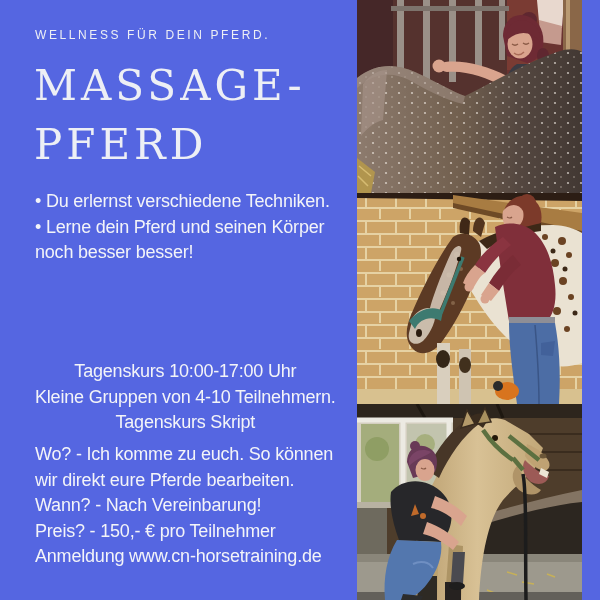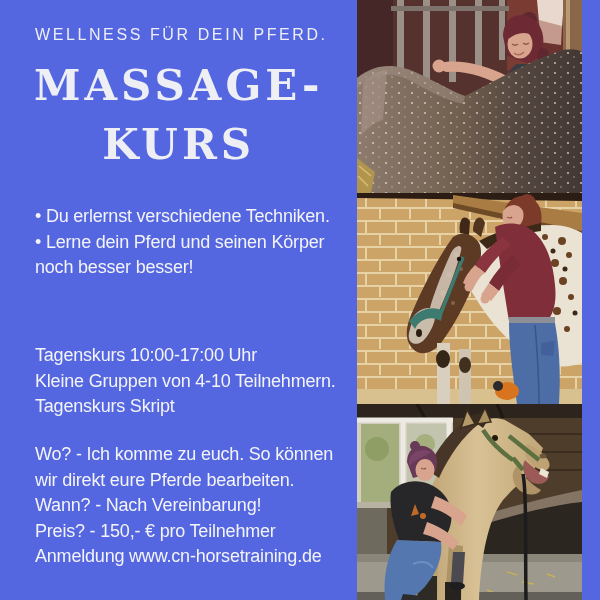--- a/index.html
+++ b/index.html
@@ -3,56 +3,55 @@
 <meta charset="utf-8">
 <style>
   html,body { margin:0; padding:0; background:#ffffff; }
   .poster {
     position:relative; width:600px; height:600px; overflow:hidden;
     background: var(--background, #5566E1);
     font-family:"Liberation Sans", sans-serif;
   }
   .tagline {
     position:absolute; left:35px; top:27px;
-    font-size:16px; line-height:16px; letter-spacing:2.6px; font-weight:400;
+    font-size:12px; line-height:16px; letter-spacing:2.6px; font-weight:400;
     color: var(--heading_text, #EDEFF5); white-space:nowrap;
   }
   .title {
     position:absolute; left:34px; top:56px;
-    font-family:"DejaVu Serif", serif; font-weight:700;
+    font-family:"DejaVu Serif", serif; font-weight:400;
     font-size:42px; line-height:59px; letter-spacing:4px;
     color: var(--heading_text, #EDEFF5);
-    text-align: center;
   }
   .title .title-line { white-space:nowrap; }
   .textblock { position:absolute; left:35px; }
   .textblock .line {
     font-size:18px; line-height:25.6px; letter-spacing:-0.2px; font-weight:400;
     color: var(--body_text, #F3F4F8); white-space:nowrap;
   }
-  .bullets { top:204px; }
-  .details { top:343px; }
+  .bullets { top:189px; }
+  .details { top:359px;text-align:center; }
   .info    { top:442px; }
   .photo-col { position:absolute; left:357px; top:0; width:225px; height:600px; }
   .photo { width:225px; overflow:hidden; }
   .photo svg { display:block; width:100%; height:100%; }
   .photo1 { height:193px; }
   .photo2 { height:211px; }
   .photo3 { height:196px; }
 </style>
 </head>
 <body>
 
 <div class="poster">
 
   <div class="tagline">WELLNESS FÜR DEIN PFERD.</div>
 
   <div class="title">
       <div class="title-line">MASSAGE-</div>
-      <div class="title-line">KURS</div>
+      <div class="title-line">PFERD</div>
     </div>
 
   <div class="textblock bullets">
       <div class="line">• Du erlernst verschiedene Techniken.</div>
       <div class="line">• Lerne dein Pferd und seinen Körper</div>
       <div class="line">noch besser besser!</div>
     </div>
 
   <div class="textblock details">
       <div class="line">Tagenskurs 10:00-17:00 Uhr</div>

